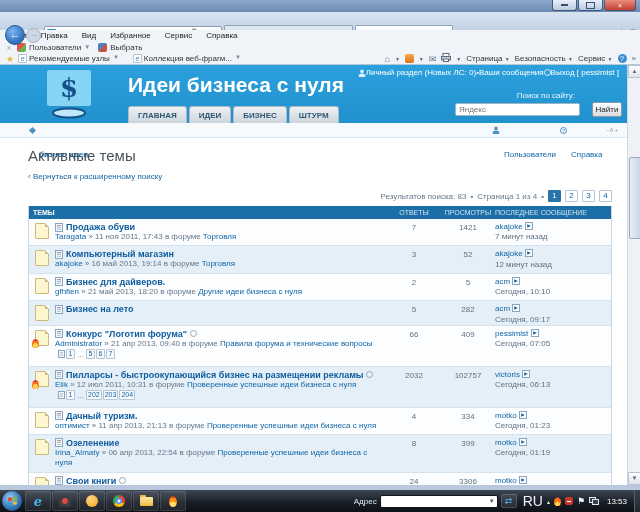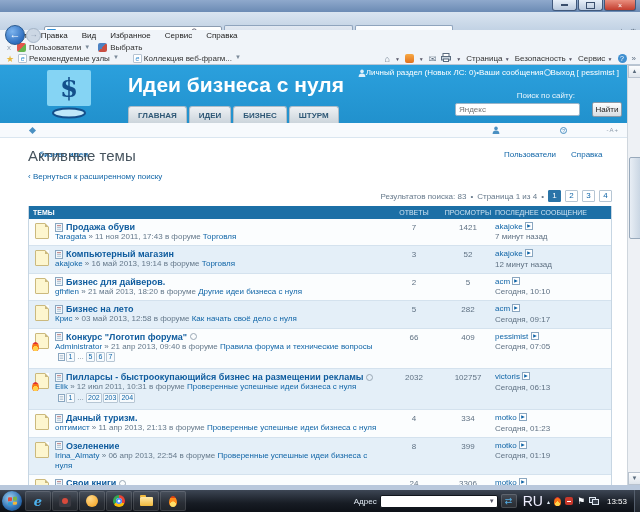--- a/index.html
+++ b/index.html
@@ -477,25 +477,20 @@
       <div class="t1">
         <svg class="docsvg" width="8" height="9" viewBox="0 0 8 9">
                     <rect x="0.5" y="0.5" width="7" height="8" fill="#f3f8fc" stroke="#89a6c0"></rect>
                     <line x1="2" y1="2.7" x2="6" y2="2.7" stroke="#a55" stroke-width="0.8"></line>
                     <line x1="2" y1="4.5" x2="6" y2="4.5" stroke="#9fb6ca" stroke-width="0.8"></line>
                     <line x1="2" y1="6.3" x2="6" y2="6.3" stroke="#9fb6ca" stroke-width="0.8"></line>
                   </svg>
         <a>Бизнес на лето</a>
 
       </div>
-      <div class="t2">
-        <a>Крис</a>
-        <span>» 03 май 2013, 12:58 в форуме</span>
-        <a>Как начать своё дело с нуля</a>
-      </div>
     </div>
     <div class="c-rep">5</div>
     <div class="c-view">282</div>
     <div class="c-last">
       <div>
         <a>acm</a>
         <svg width="8" height="8" viewBox="0 0 8 8" style="vertical-align:-1px;">
                     <rect x="0.5" y="0.5" width="7" height="7" fill="#fff" stroke="#89a6c0"></rect>
                     <path d="M2.2 2.2 L5.8 4 L2.2 5.8 z" fill="#1065a7"></path>
                   </svg>

